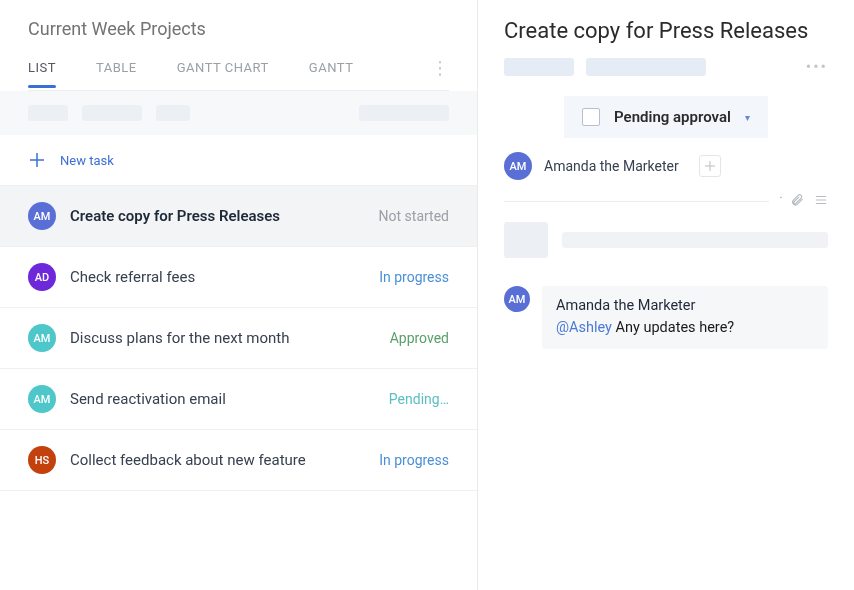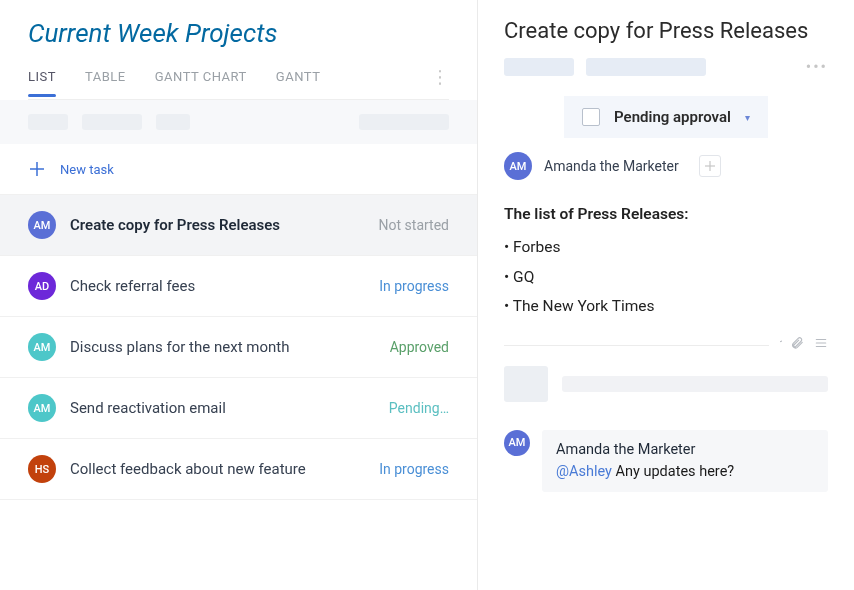--- a/index.html
+++ b/index.html
@@ -10,22 +10,22 @@
     height: 590px;
     overflow: hidden;
     color: #1a1a1a;
   }
   .app { display: flex; height: 100%; }
   .left-panel { width: 478px; border-right: 1px solid #eaeaea; display: flex; flex-direction: column; }
   .right-panel { flex: 1; display: flex; flex-direction: column; }
 
   
   .left-header { padding: 18px 28px 0 28px; }
-  .left-title { font-size: 26px; font-weight: 400; color: #0369a1; margin-bottom: 18px; font-style: italic; }
-  .tabs-row { display: flex; align-items: center; gap: 29px; border-bottom: 1px solid #eee; position: relative; }
+  .left-title { font-size: 18px; font-weight: 400; color: #737373; margin-bottom: 18px; }
+  .tabs-row { display: flex; align-items: center; gap: 40px; border-bottom: 1px solid #eee; position: relative; }
   .tab { font-size: 13px; letter-spacing: 0.5px; color: #9aa0a6; padding-bottom: 12px; cursor: pointer; position: relative; }
   .tab.active { color: #556; }
   .tab.active::after { content:""; position: absolute; left:0; right:0; bottom:-1px; height:3px; background:#3b6fd6; border-radius:2px; }
   .more-dots { margin-left:auto; color:#c6c6c6; font-size:18px; padding-bottom:12px; cursor:pointer; }
 
   
   .filter-row { background:#f7f8fa; padding:14px 28px; display:flex; gap:14px; align-items:center; }
   .ph { background:#eceff3; border-radius:3px; height:16px; }
   .ph.w40 { width:40px; } .ph.w60 { width:60px; } .ph.w34 { width:34px; } .ph.long { width:90px; margin-left:auto; }
 
@@ -173,28 +173,20 @@
       <div class="avatar" id="assignee-avatar" style="background: rgb(90, 111, 214);">AM</div>
       <span class="assignee-name">Amanda the Marketer</span>
       <div class="add-assignee">
         <svg width="12" height="12" viewBox="0 0 12 12" fill="none" stroke-width="1.2">
             <line x1="6" y1="1" x2="6" y2="11"></line>
             <line x1="1" y1="6" x2="11" y2="6"></line>
           </svg>
       </div>
     </div>
 
-    <div class="description">
-      <div class="heading">The list of Press Releases:</div>
-      <div id="desc-items">
-          <div>• Forbes</div>
-          <div>• GQ</div>
-          <div>• The New York Times</div>
-        </div>
-    </div>
 
     <div class="file-section">
       <div class="file-line"></div>
       <span class="file-label">1 FILE</span>
       <div class="file-icons">
         <span>
           <svg width="14" height="14" viewBox="0 0 24 24" fill="none" stroke="#b8bcc2" stroke-width="2" stroke-linecap="round">
               <path d="M21 11l-8.5 8.5a5 5 0 0 1-7-7L14 4a3.5 3.5 0 0 1 5 5l-9 9a2 2 0 0 1-3-3l8-8"></path>
             </svg>
         </span>

